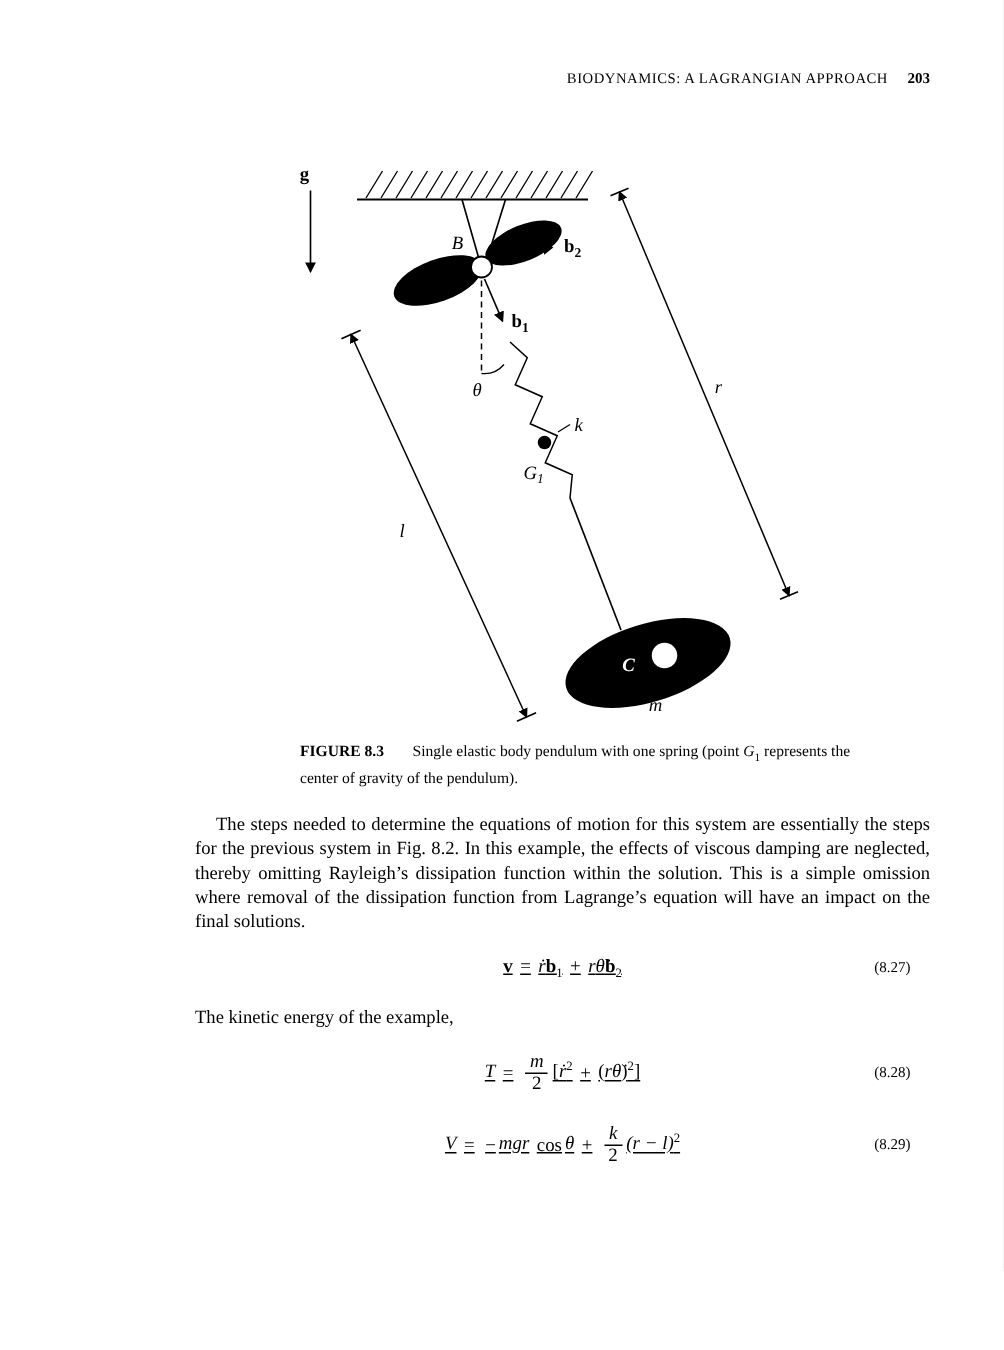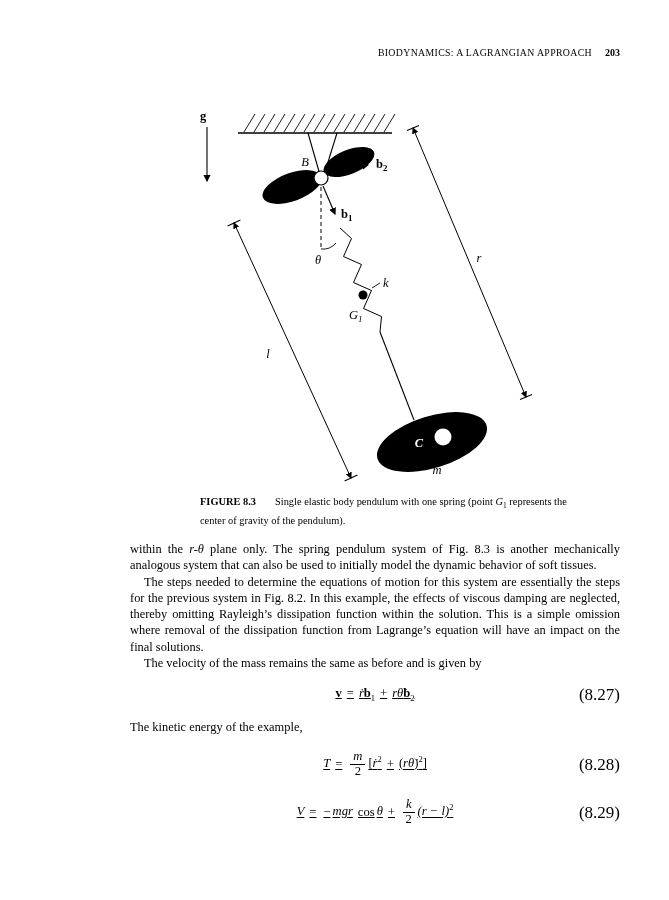--- a/index.html
+++ b/index.html
@@ -25,21 +25,21 @@
 
   .body-text { position:absolute; left:130px; top:541px; width:490px; font-size:12.4px; line-height:16.3px; text-align:justify; }
   .para.indent { text-indent:14px; }
 
   .eq-row { position:relative; display:flex; justify-content:center; align-items:center; margin:12px 0; min-height:24px; text-align:left;text-decoration:underline; }
   .eq-row.tall { min-height:34px; margin:12px 0 14px; }
   .eq { font-size:12.6px; white-space:nowrap; }
   .eq .op { margin:0 5px; }
   .eq .tight { margin:0 2px; }
   .eq sub, .eq sup { font-size:8.5px; }
-  .eq-num { position:absolute; right:0; font-size:17px; }
+  .eq-num { position:absolute; right:13px; font-size:10px; }
   .frac { display:inline-block; vertical-align:-0.6em; text-align:center; margin:0 3px; line-height:1.1; }
   .frac .fnum { display:block; border-bottom:1px solid #000; padding:0 3px; }
   .frac .fden { display:block; }
   .fn { font-style:normal; margin:0 2px 0 5px; }
 </style>
 </head>
 <body>
 
 <div class="page">
 
@@ -105,25 +105,23 @@
     <text class="svg-bi" x="419" y="447" text-anchor="middle" style="fill:#fff">C</text>
     <text class="svg-it" x="437" y="474" text-anchor="middle">m</text>
   </svg>
 
   <div class="caption">
     <span class="cap-label">FIGURE 8.3</span><span><span>Single elastic body pendulum with one spring (point </span><i>G</i><sub>1</sub><span> represents the center of gravity of the pendulum).</span></span>
   </div>
 
   <main class="body-text">
 
-    <p class="para"><span>within the </span><i>r-θ</i><span> plane only. The spring pendulum system of Fig. 8.3 is another mechanically analogous system that can also be used to initially model the dynamic behavior of soft tissues.</span></p>
 
     <p class="para indent">The steps needed to determine the equations of motion for this system are essentially the steps for the previous system in Fig. 8.2. In this example, the effects of viscous damping are neglected, thereby omitting Rayleigh’s dissipation function within the solution. This is a simple omission where removal of the dissipation function from Lagrange’s equation will have an impact on the final solutions.</p>
 
-    <p class="para indent">The velocity of the mass remains the same as before and is given by</p>
 
     <div class="eq-row">
       <span class="eq"><b>v</b><span class="op">=</span><i>ṙ</i><b>b</b><sub>1</sub><span class="op">+</span><i>r</i><i>θ̇</i><b>b</b><sub>2</sub></span>
       <span class="eq-num">(8.27)</span>
     </div>
 
     <p class="para">The kinetic energy of the example,</p>
 
     <div class="eq-row tall">
       <span class="eq"><i>T</i><span class="op">=</span><span class="frac"><i class="fnum">m</i><span class="fden">2</span></span><span>[</span><i>ṙ</i><sup>2</sup><span class="op">+</span><span>(</span><i>r</i><i>θ̇</i><span>)</span><sup>2</sup><span>]</span></span>

